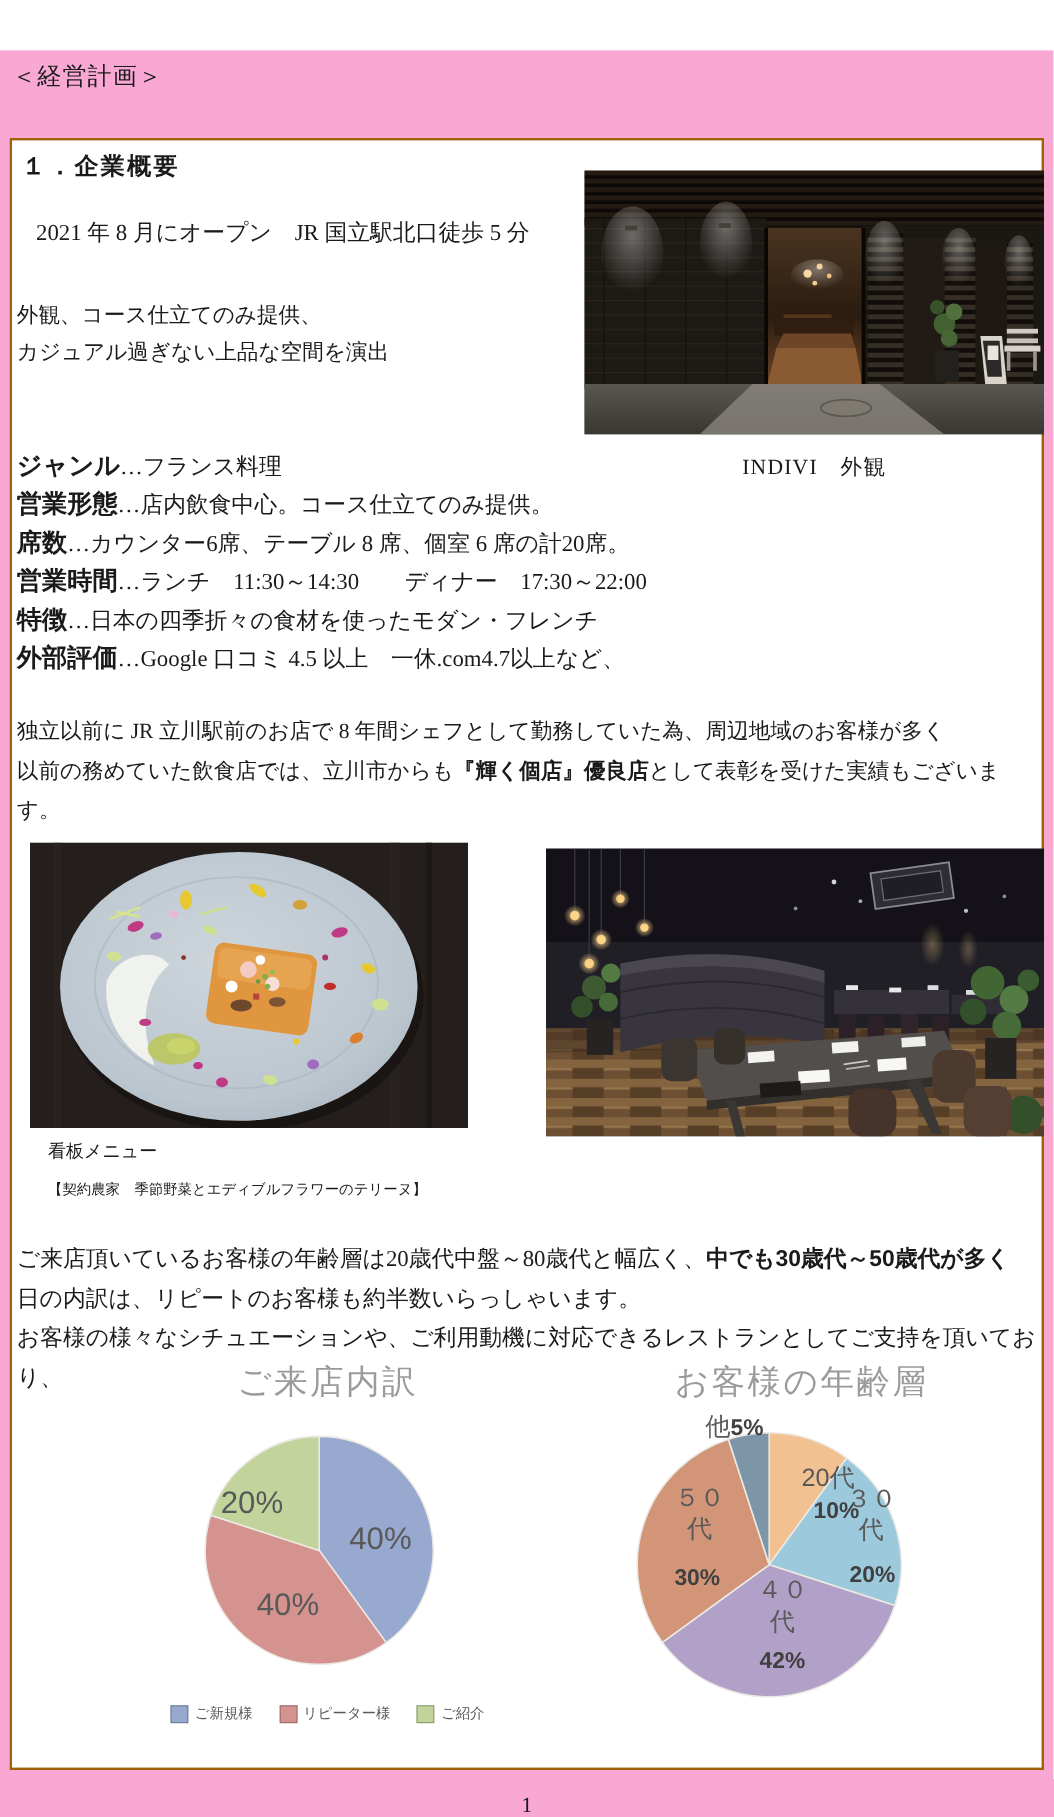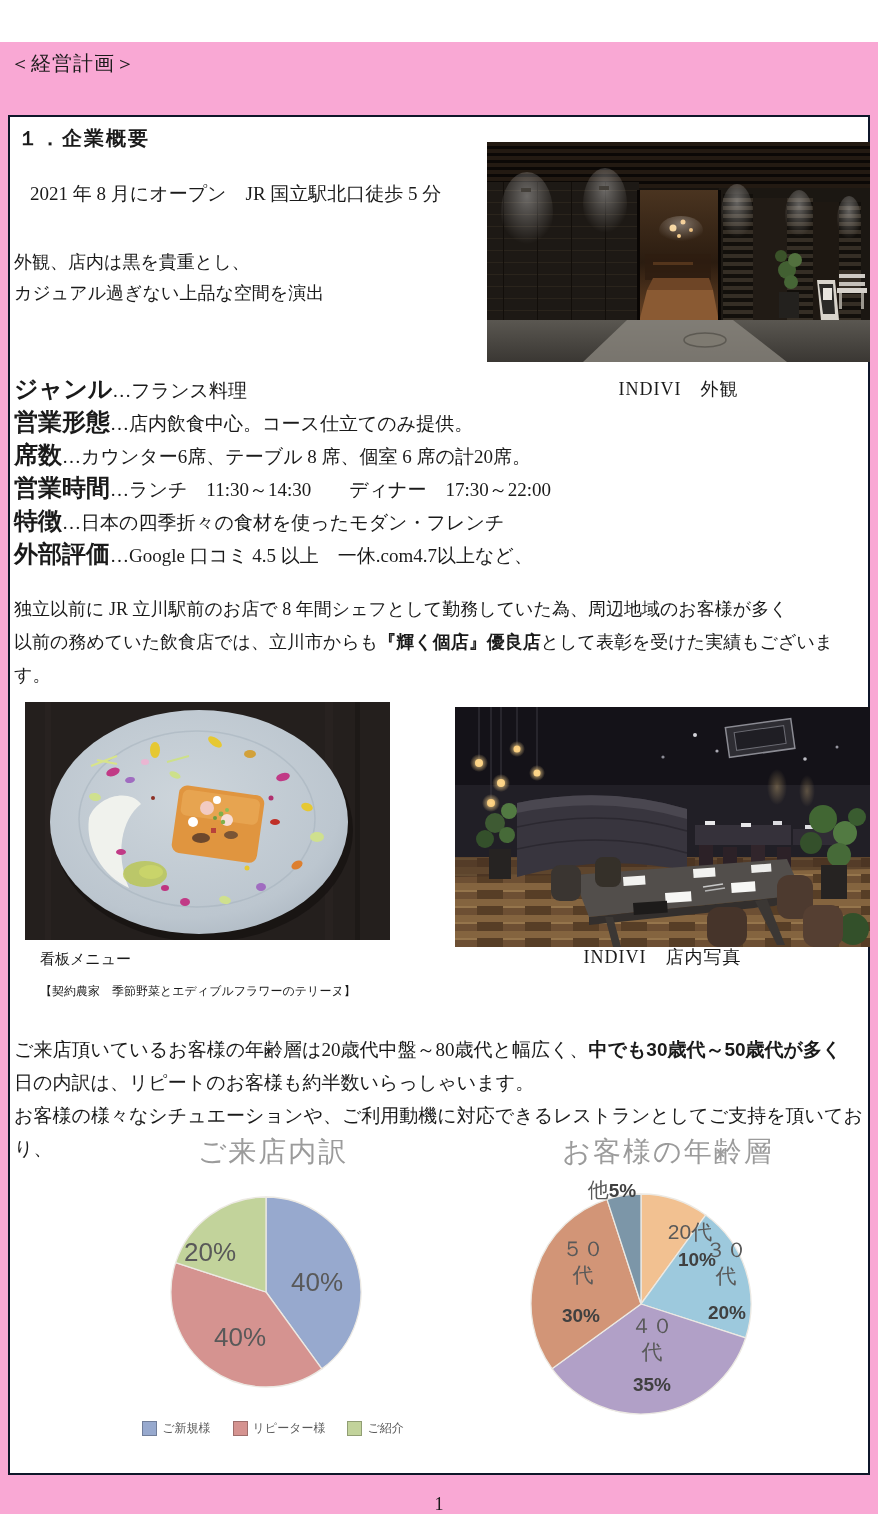--- a/index.html
+++ b/index.html
@@ -1,25 +1,25 @@
 <!DOCTYPE html>
 <html><head>
 <meta charset="utf-8">
 <style>
   html,body{margin:0;padding:0;background:#ffffff;}
   .page{position:relative;width:878px;height:1514px;background:#f9a8d4;overflow:hidden;
         font-family:"Liberation Serif","DejaVu Serif",serif;color:#1a1a1a;margin-top:42px;}
   .doc-title{position:absolute;left:10px;top:8px;font-size:20px;letter-spacing:1px;}
-  .main-box{position:absolute;left:8px;top:73px;width:858px;height:1356px;border:2px solid #0f172a;background:#fff;text-decoration:underline;}
+  .main-box{position:absolute;left:8px;top:73px;width:858px;height:1356px;border:2px solid #a16207;background:#fff;text-decoration:underline;}
   .abs{position:absolute;}
   .section-heading{left:8px;top:8px;font-size:20px;font-weight:bold;letter-spacing:2px;}
   .intro{left:20px;top:64px;font-size:19px;}
   .note{left:4px;top:130px;font-size:18px;line-height:31px;}
   .details{left:4px;top:256px;font-size:19px;line-height:31px;}
-  .detail-label{font-family:"Liberation Sans","DejaVu Sans",sans-serif;font-weight:bold;font-size:24px;}
+  .detail-label{font-family:"Liberation Sans","DejaVu Sans",sans-serif;font-weight:bold;font-size:21px;}
   .history{left:4px;top:476px;width:850px;font-size:18px;line-height:33px;}
   .bold-gothic{font-family:"Liberation Sans","DejaVu Sans",sans-serif;font-weight:bold;}
   .photo{display:block;}
   .photo-exterior{left:477px;top:25px;width:383px;height:220px;}
   .caption-exterior{left:477px;top:260px;width:383px;text-align:center;font-size:18px;letter-spacing:1px;}
   .photo-dish{left:15px;top:585px;width:365px;height:238px;}
   .photo-interior{left:445px;top:590px;width:415px;height:240px;}
   .caption-menu{left:30px;top:833px;font-size:15px;}
   .caption-interior{left:445px;top:828px;width:415px;text-align:center;font-size:18px;letter-spacing:1px;}
   .caption-menu-detail{left:30px;top:866px;font-size:12px;}
@@ -50,21 +50,21 @@
 
   <div class="doc-title">＜経営計画＞</div>
 
   <div class="main-box">
 
     <div class="abs section-heading">１．企業概要</div>
 
     <div class="abs intro">2021 年 8 月にオープン　JR 国立駅北口徒歩 5 分</div>
 
     <div class="abs note">
-      <div>外観、店内は黒を貴重とし、</div>
+      <div>外観、コース仕立てのみ提供、</div>
       <div>カジュアル過ぎない上品な空間を演出</div>
     </div>
 
     <svg class="abs photo photo-exterior" viewBox="0 0 383 220">
       <defs>
         <pattern id="slats" width="8" height="7" patternUnits="userSpaceOnUse">
           <rect width="8" height="7" fill="#231a12"></rect>
             <rect y="4" width="8" height="3" fill="#0b0806"></rect>
         </pattern>
         <pattern id="tiles" width="34" height="12" patternUnits="userSpaceOnUse">
@@ -346,21 +346,20 @@
       <g>
         <rect x="322" y="168" width="36" height="44" rx="12" fill="#4d3a2f"></rect>
         <rect x="348" y="198" width="40" height="42" rx="12" fill="#553f32"></rect>
         <rect x="252" y="200" width="40" height="40" rx="12" fill="#46342a"></rect>
         <rect x="96" y="158" width="30" height="36" rx="9" fill="#3a3531"></rect>
         <rect x="140" y="150" width="26" height="30" rx="8" fill="#353029"></rect>
       </g>
     </svg>
 
     <div class="abs caption-menu">看板メニュー</div>
-    <div class="abs caption-interior">INDIVI　店内写真</div>
     <div class="abs caption-menu-detail">【契約農家　季節野菜とエディブルフラワーのテリーヌ】</div>
 
     <div class="abs customers">
       <div><span>ご来店頂いているお客様の年齢層は20歳代中盤～80歳代と幅広く、</span><span class="bold-gothic">中でも30歳代～50歳代が多く</span></div>
       <div>日の内訳は、リピートのお客様も約半数いらっしゃいます。</div>
       <div>お客様の様々なシチュエーションや、ご利用動機に対応できるレストランとしてご支持を頂いており、</div>
     </div>
 
     <div class="abs chart chart1">
       <div class="chart-title">ご来店内訳</div>
@@ -398,19 +397,19 @@
           <path d="M112,112 L78.00813061875577,7.383783207533114 A110,110 0 0 1 111.99999999999999,2 Z" fill="#7C96A8" stroke="#ece9e3" stroke-width="1.3" stroke-linejoin="round"></path>
         </svg>
       <div class="pie-label" style="left:124px;top:57px;"><span class="pl-name">他</span><span class="pl-pct">5%</span></div>
       <div class="pie-label pl-name" style="left:202px;top:99px;">20代</div>
       <div class="pie-label pl-pct" style="left:209px;top:127px;">10%</div>
       <div class="pie-label pl-name pl-stack" style="left:238px;top:130px;">３０代</div>
       <div class="pie-label pl-pct" style="left:239px;top:180px;">20%</div>
       <div class="pie-label pl-name pl-stack" style="left:95px;top:129px;">５０代</div>
       <div class="pie-label pl-pct" style="left:93px;top:183px;">30%</div>
       <div class="pie-label pl-name pl-stack" style="left:164px;top:206px;">４０代</div>
-      <div class="pie-label pl-pct" style="left:164px;top:252px;">35%</div>
+      <div class="pie-label pl-pct" style="left:164px;top:252px;">42%</div>
     </div>
 
   </div>
 
   <div class="page-number">1</div>
 </div>
 
 </body></html>

